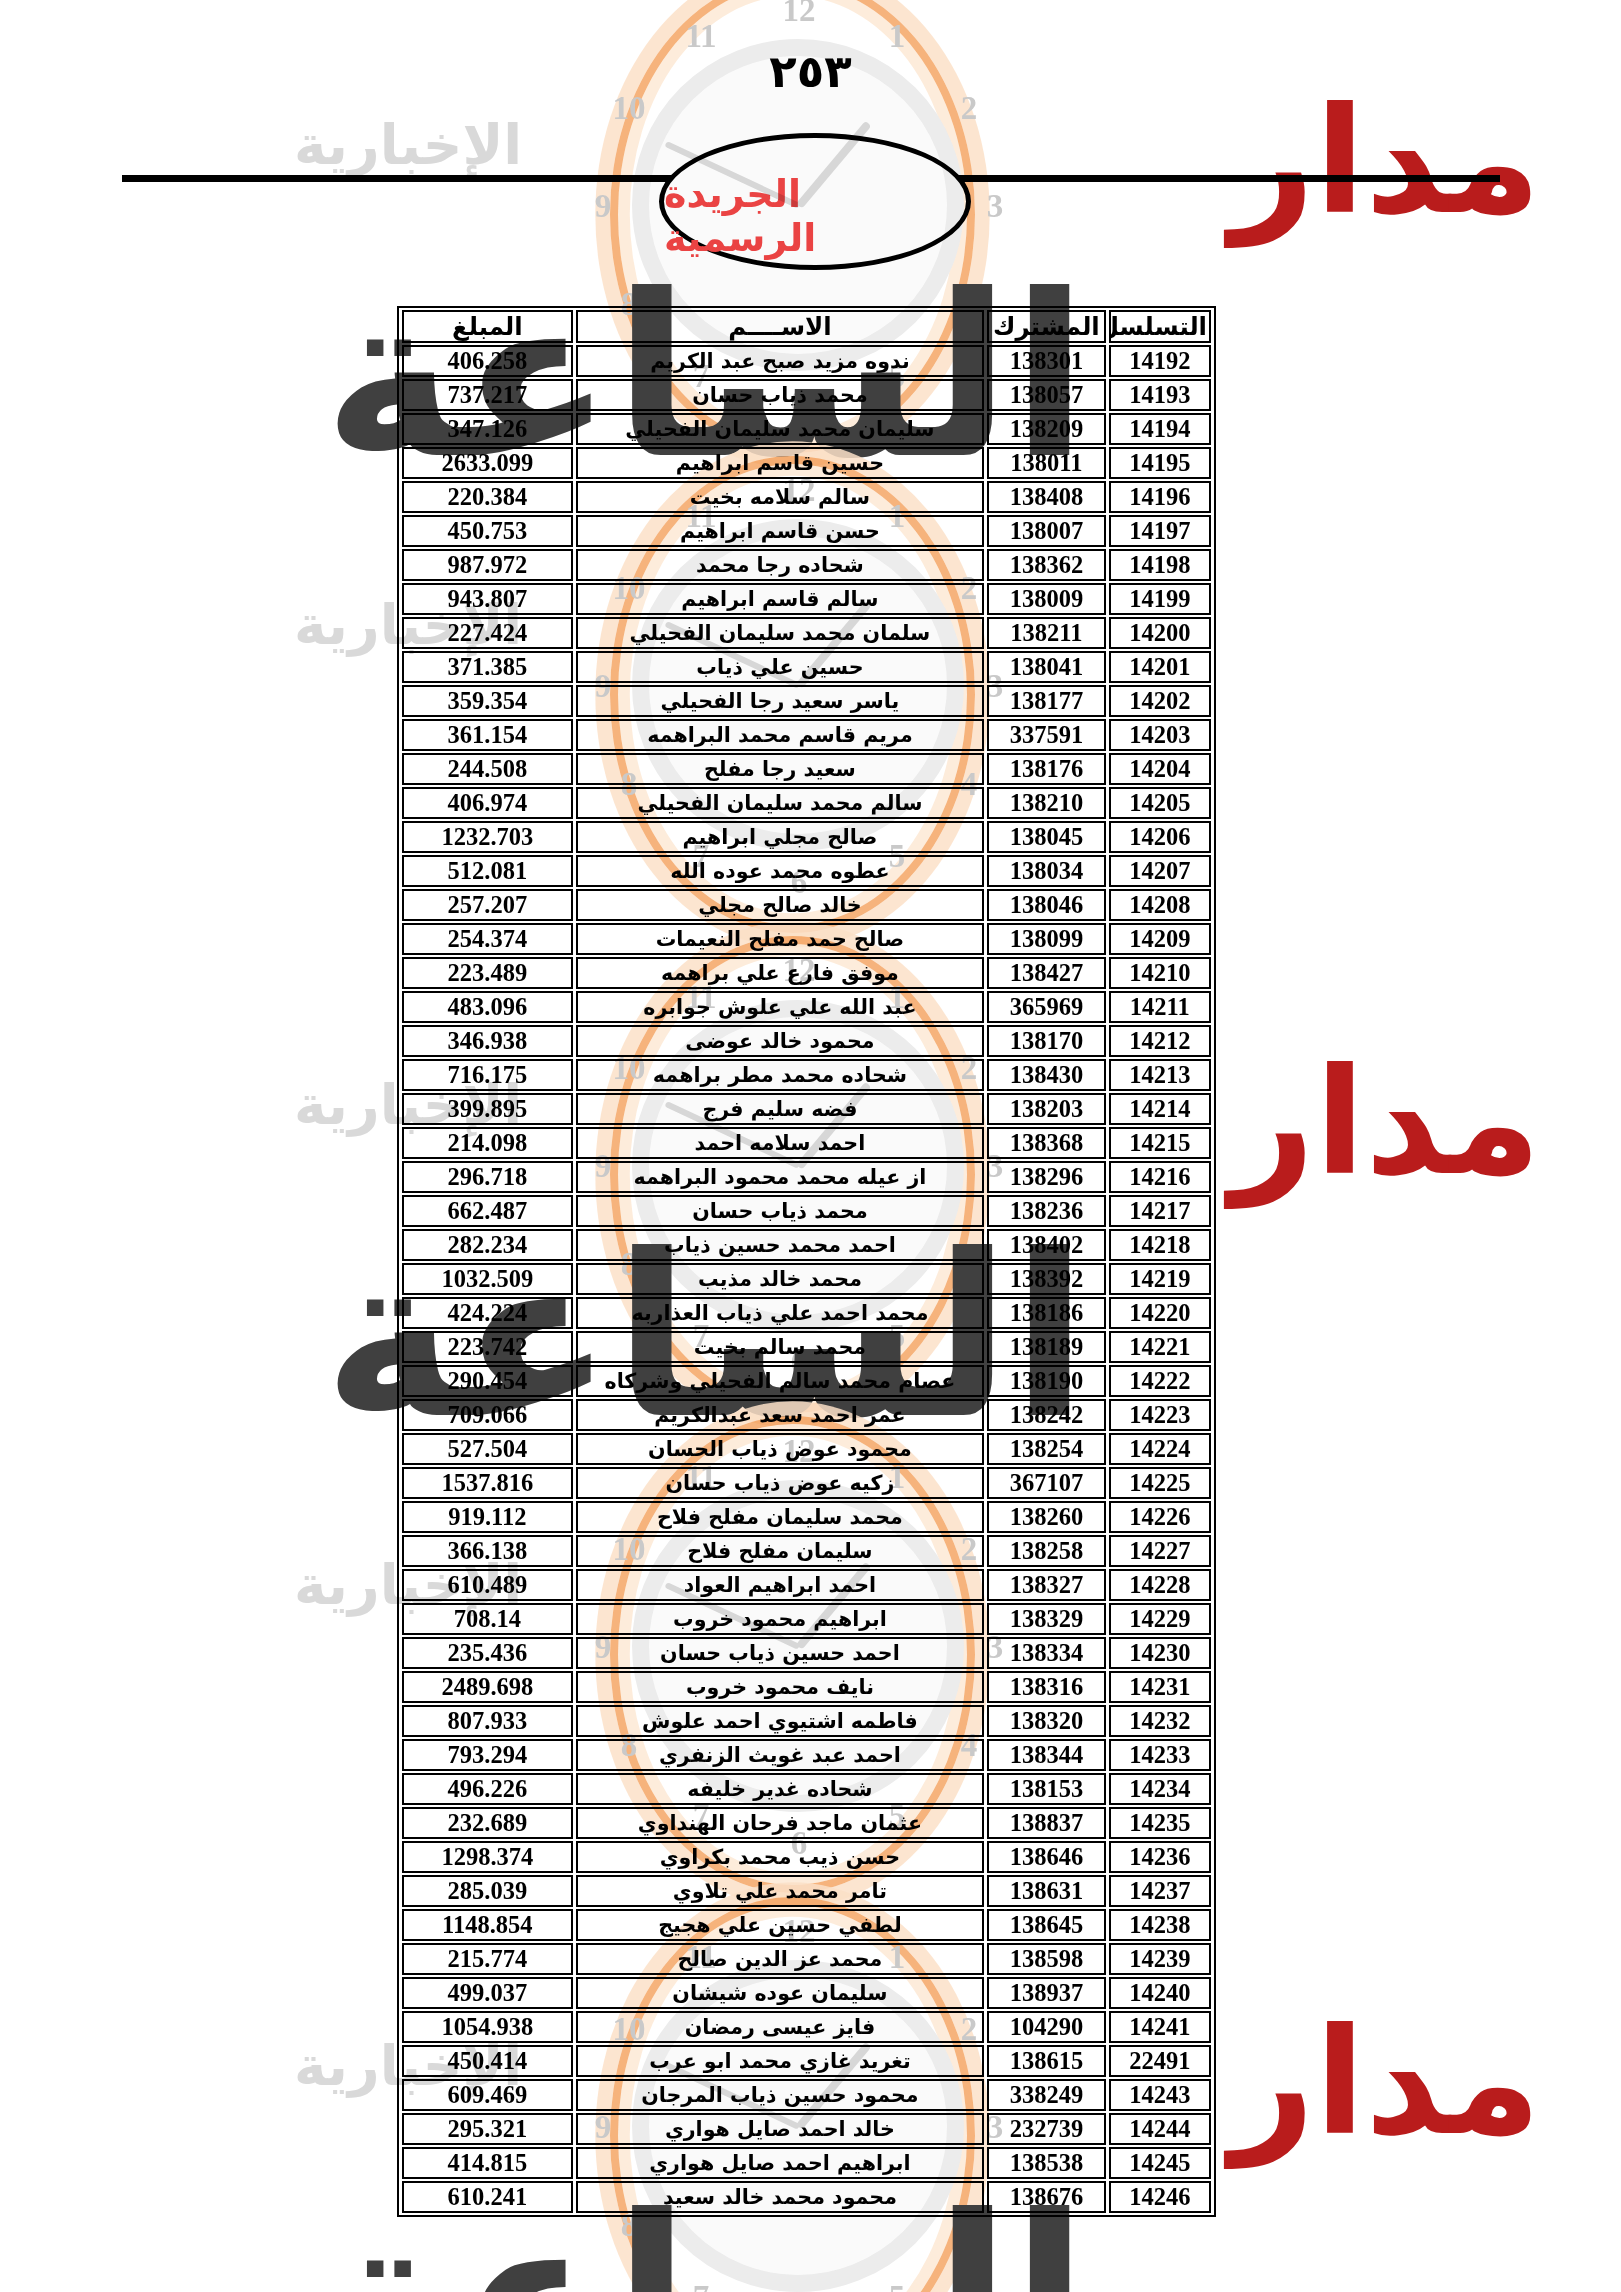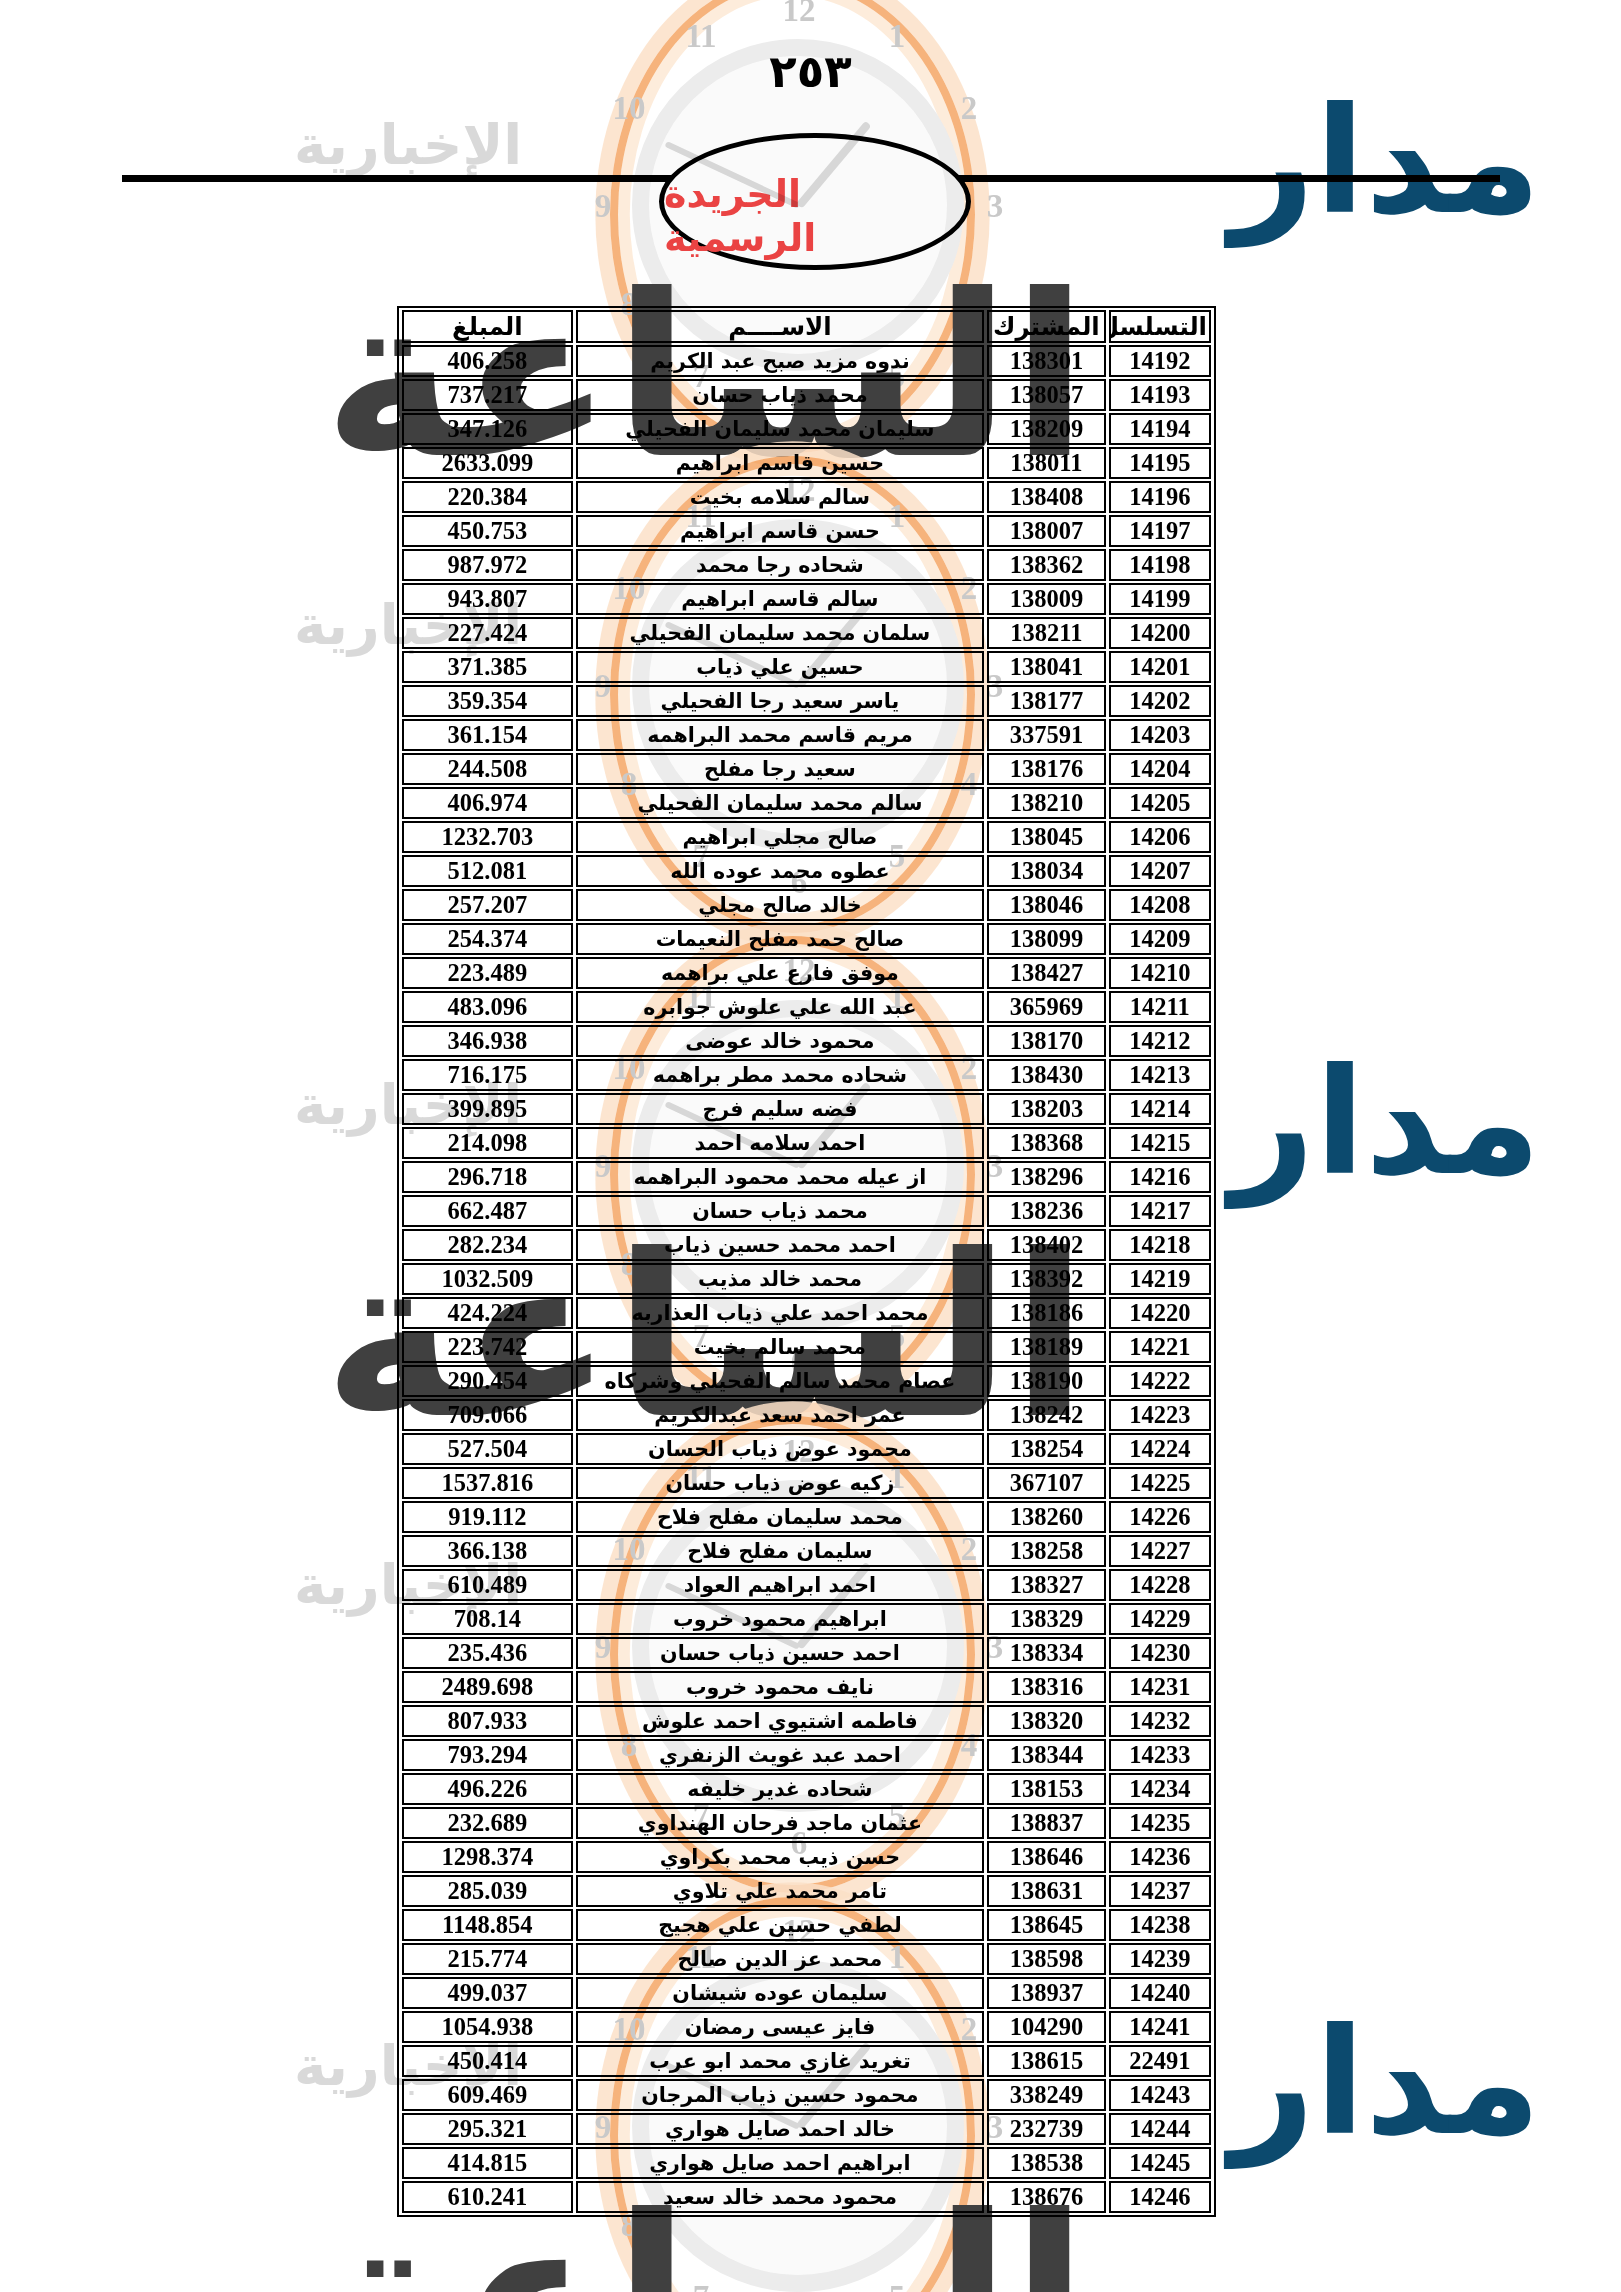--- a/index.html
+++ b/index.html
@@ -23,21 +23,21 @@
   .cell-name{font-family:"DejaVu Sans",sans-serif;font-size:20.6px;font-weight:bold;}
   
   .wm-layer{position:absolute;inset:0;z-index:6;pointer-events:none;mix-blend-mode:multiply;}
   .wm-tile{position:absolute;left:0;width:1621px;}
   .wm-clock{position:absolute;border-radius:50%;border:17.6px solid #ececec;background:rgba(246,246,246,0.55);}
   .wm-ring{position:absolute;border-radius:50%;border:8.8px solid rgba(243,154,80,0.75);
         box-shadow:0 0 0 14.7px rgba(252,225,200,0.85), inset 0 0 0 11.8px rgba(252,231,210,0.8);}
   .wm-clock-num{position:absolute;color:#c9c9c9;font-weight:bold;font-size:33px;
         font-family:"Liberation Serif",serif;transform:translate(-50%,-50%);}
   .wm-hand{position:absolute;background:#d7d7d7;transform-origin:50% 100%;border-radius:3.9px;}
-  .wm-text{position:absolute;color:#0c4a6e;font-weight:bold;line-height:1;}
+  .wm-text{position:absolute;color:#b91c1c;font-weight:bold;line-height:1;}
   .wm-madar{font-size:147px;}
   .wm-ikhbaria{font-size:55px;color:#d9d9d9;}
   .wm-saaa{font-size:225px;color:#404040;letter-spacing:5.9px;}
 </style>
 </head>
 <body>
 
 <div class="page">
 
   <div class="page-number">٢٥٣</div>

